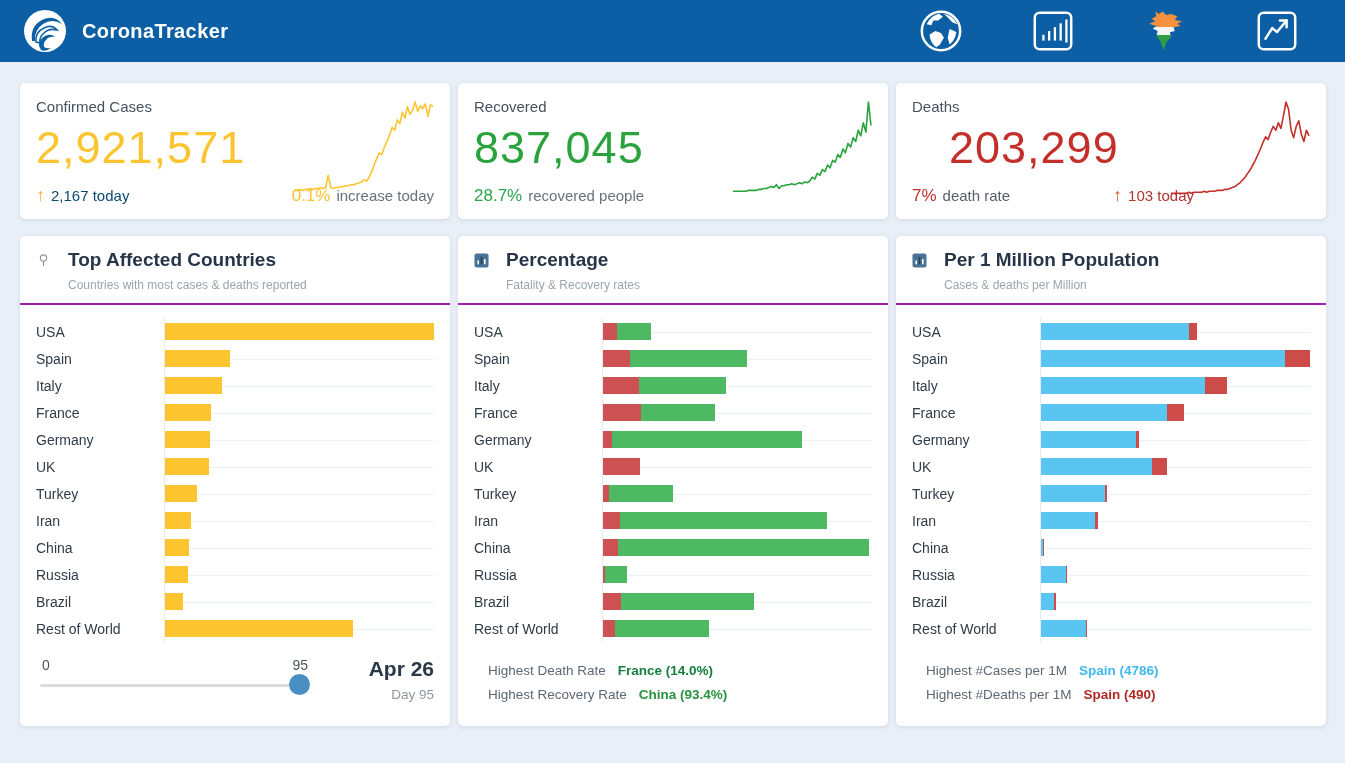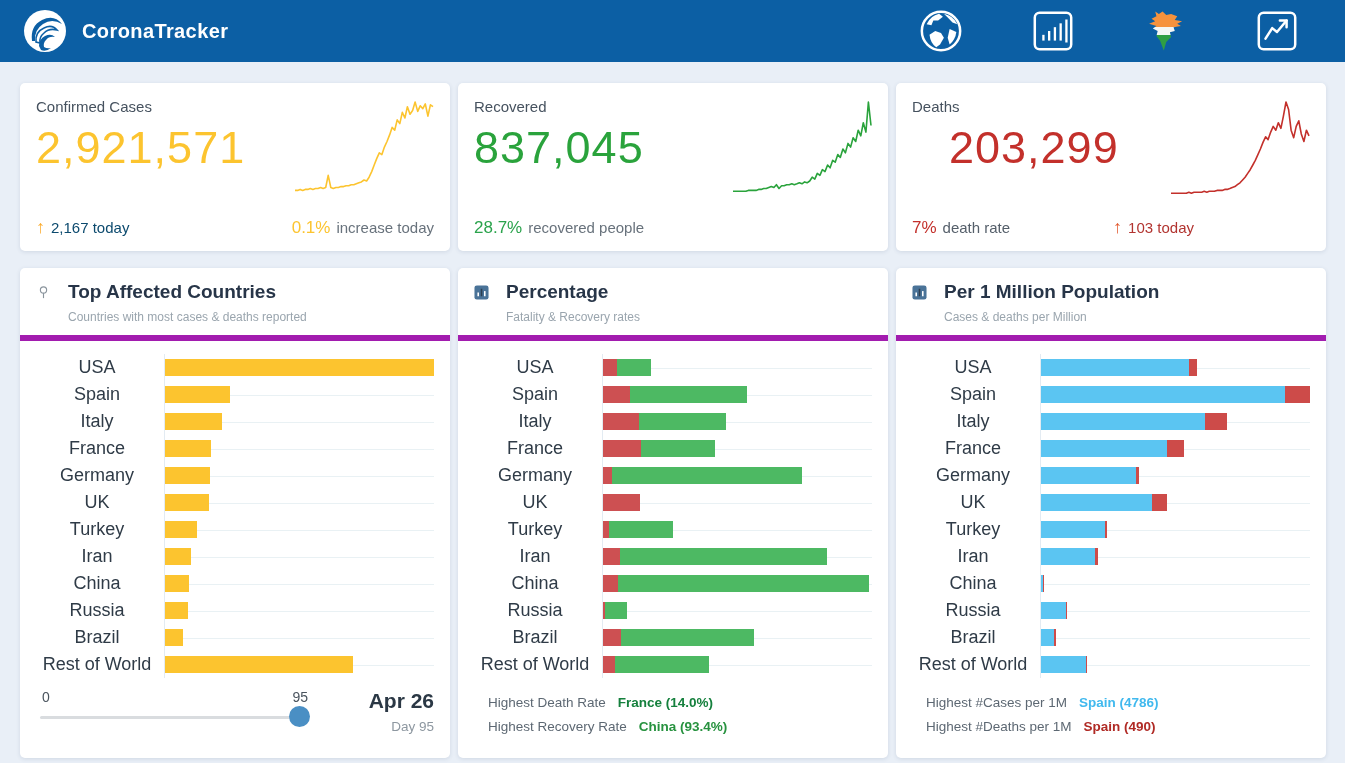--- a/index.html
+++ b/index.html
@@ -17,41 +17,41 @@
   .nav-icons{ margin-left:auto; display:flex; align-items:center; gap:64px; padding-right:22px; }
   .nav-icon{ width:48px; height:48px; display:flex; align-items:center; justify-content:center; cursor:pointer; }
 
   
   .stats-row{ display:flex; gap:8px; margin:21px 19px 0 20px; }
   .charts-row{ display:flex; gap:8px; margin:17px 19px 0 20px; }
 
   .card{ background:#fff; border-radius:5px; box-shadow:0 1px 4px rgba(23,48,92,.12); }
 
   
-  .stat-card{ flex:1; height:168px; padding:15px 16px 13px; position:relative; display:flex; flex-direction:column; }
+  .stat-card{ flex:1; height:136px; padding:15px 16px 13px; position:relative; display:flex; flex-direction:column; }
   .stat-label{ font-size:15px; color:#46525f; }
   .stat-value{ font-size:45px; font-weight:400; letter-spacing:1px; margin-top:9px; line-height:1.05; }
   .stat-bottom{ margin-top:auto; display:flex; justify-content:space-between; align-items:baseline; font-size:15px; }
   .sb-arrow{ font-size:18px; font-weight:700; margin-right:6px; }
   .sb-val{ font-size:17px; margin-right:6px; }
   .sb-txt{ color:#68727c; }
   .stat-card .spark{ position:absolute; top:14px; right:16px; }
   .stat-card[data-stat-index="0"] .sb-right{ }
   .stat-card[data-stat-index="2"] .sb-right{ margin-right:116px; }
 
   
   .chart-card{ flex:1; height:490px; display:flex; flex-direction:column; }
-  .chart-header{ padding:13px 16px 11px; border-bottom:6px solid #a21caf; display:grid; grid-template-columns:32px 1fr; align-items:center; }
+  .chart-header{ padding:13px 16px 11px; border-bottom:2px solid #a21caf; display:grid; grid-template-columns:32px 1fr; align-items:center; }
   .chart-icon{ grid-column:1; grid-row:1; display:flex; align-items:center; }
   .chart-title{ grid-column:2; grid-row:1; font-size:19px; font-weight:700; color:#273548; }
   .chart-sub{ grid-column:2; grid-row:2; font-size:12px; color:#9aa5ae; margin-top:7px; }
 
   .chart-rows{ padding:13px 16px 0 16px; }
   .crow{ display:flex; align-items:center; height:27px; }
-  .clabel{ width:128px; padding-right:6px; text-align:center; font-size:18px; color:#2f3b47; white-space:nowrap; }
+  .clabel{ width:128px; padding-right:6px; text-align:left; font-size:14px; color:#2f3b47; white-space:nowrap; }
   .ctrack{ flex:1; position:relative; height:100%; border-left:1px solid #e3ebf2; display:flex; align-items:center; }
   .ctrack::before{ content:""; position:absolute; left:0; right:0; top:50%; height:1px; background:#e9f1f4; }
   .cbars{ position:relative; display:flex; height:17px; width:100%; }
   .cbars span{ height:100%; display:block; }
 
   
   .chart-bottom{ margin-top:auto; padding:0 16px 24px; display:flex; align-items:flex-start; }
   .slider-wrap{ flex:1; position:relative; height:46px; margin:0 20px 0 4px; }
   .slider-min{ position:absolute; left:2px; top:2px; font-size:14px; color:#4a545e; }
   .slider-max{ position:absolute; right:2px; top:2px; font-size:14px; color:#4a545e; }

